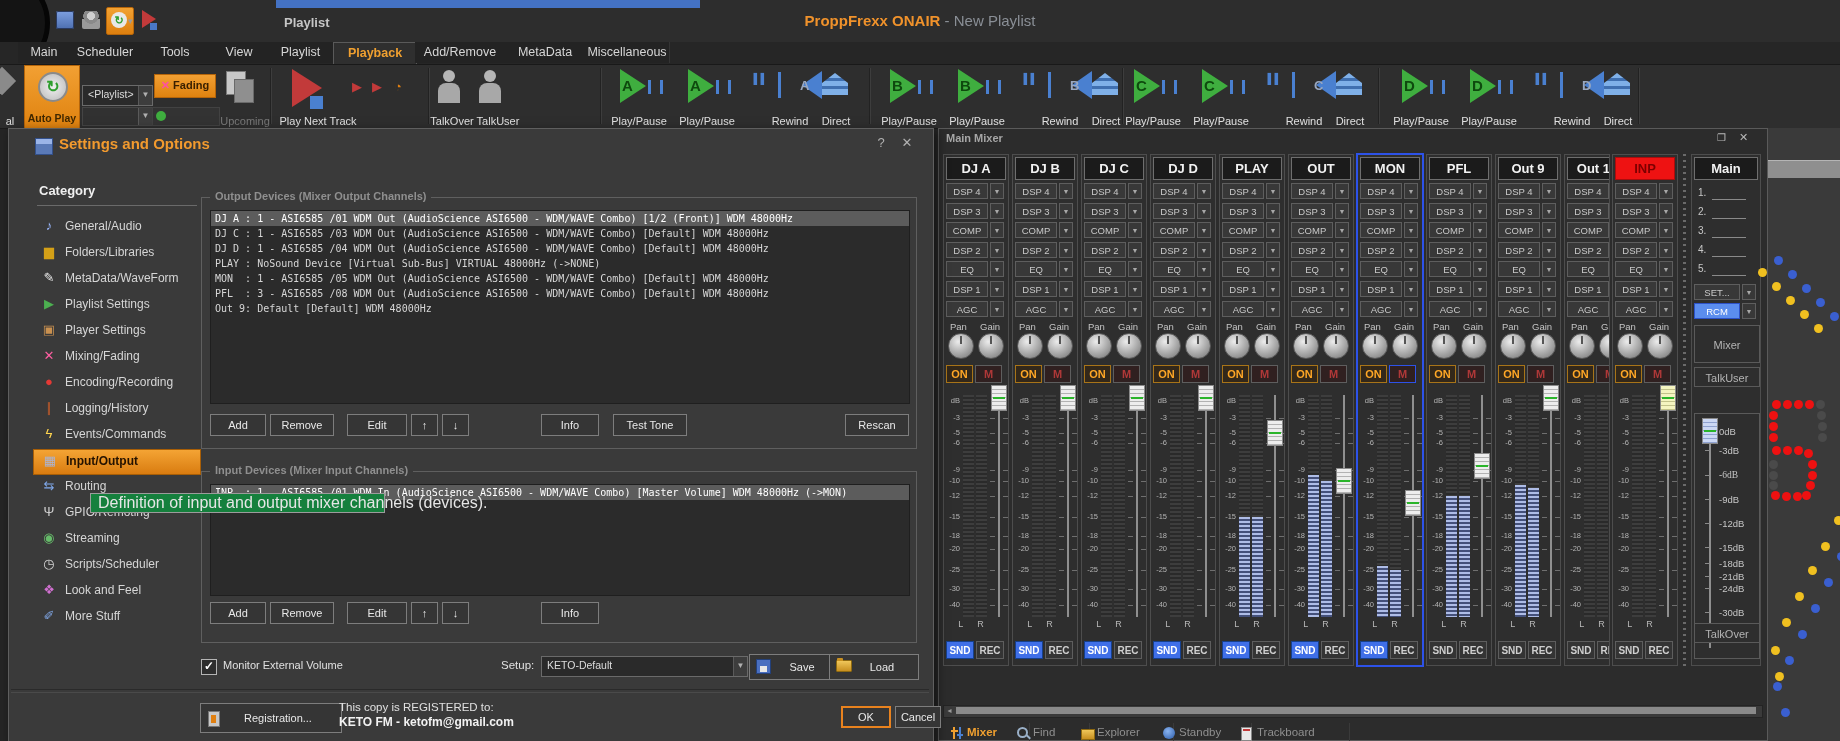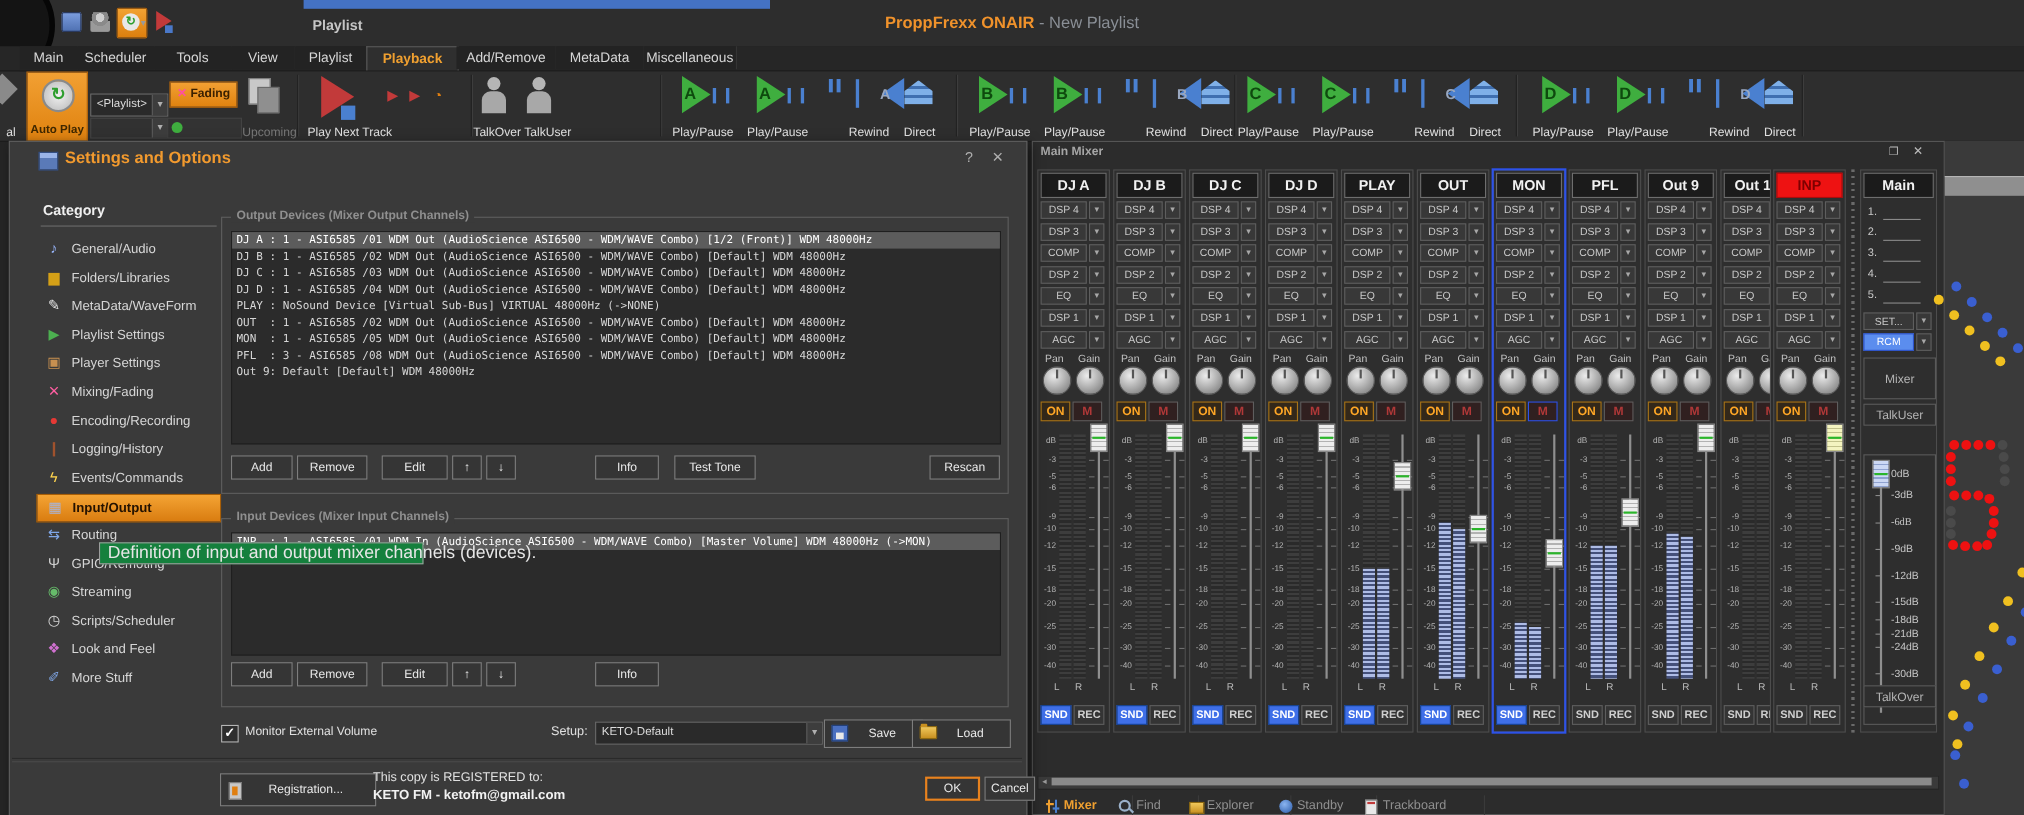--- a/index.html
+++ b/index.html
@@ -1420,25 +1420,23 @@
       <div class="cat-item" style="top: 476px;">
         <span class="ci" style="color: rgb(128, 168, 232);">✐</span>
         <span class="cl">More Stuff</span>
       </div>
     </div>
 
   <div class="grpbox" style="left:192px;top:68px;width:714px;height:250px">
     <span class="gtitle">Output Devices (Mixer Output Channels)</span>
     <div class="listbox" style="left:8px;top:12px;width:698px;height:192px" id="out-list">
         <div class="lrow sel">DJ A : 1 - ASI6585 /01 WDM Out (AudioScience ASI6500 - WDM/WAVE Combo) [1/2 (Front)] WDM 48000Hz</div>
-        <div class="lrow">DJ B : 1 - ASI6585 /02 WDM Out (AudioScience ASI6500 - WDM/WAVE Combo) [Default] WDM 48000Hz</div>
         <div class="lrow">DJ C : 1 - ASI6585 /03 WDM Out (AudioScience ASI6500 - WDM/WAVE Combo) [Default] WDM 48000Hz</div>
         <div class="lrow">DJ D : 1 - ASI6585 /04 WDM Out (AudioScience ASI6500 - WDM/WAVE Combo) [Default] WDM 48000Hz</div>
         <div class="lrow">PLAY : NoSound Device [Virtual Sub-Bus] VIRTUAL 48000Hz (-&gt;NONE)</div>
-        <div class="lrow">OUT  : 1 - ASI6585 /02 WDM Out (AudioScience ASI6500 - WDM/WAVE Combo) [Default] WDM 48000Hz</div>
         <div class="lrow">MON  : 1 - ASI6585 /05 WDM Out (AudioScience ASI6500 - WDM/WAVE Combo) [Default] WDM 48000Hz</div>
         <div class="lrow">PFL  : 3 - ASI6585 /08 WDM Out (AudioScience ASI6500 - WDM/WAVE Combo) [Default] WDM 48000Hz</div>
         <div class="lrow">Out 9: Default [Default] WDM 48000Hz</div>
       </div>
     <div class="btn" style="left:8px;top:216px;width:54px">Add</div>
     <div class="btn" style="left:68px;top:216px;width:62px">Remove</div>
     <div class="btn" style="left:145px;top:216px;width:58px">Edit</div>
     <div class="btn" style="left:209px;top:216px;width:25px">↑</div>
     <div class="btn" style="left:240px;top:216px;width:25px">↓</div>
     <div class="btn" style="left:339px;top:216px;width:56px">Info</div>

